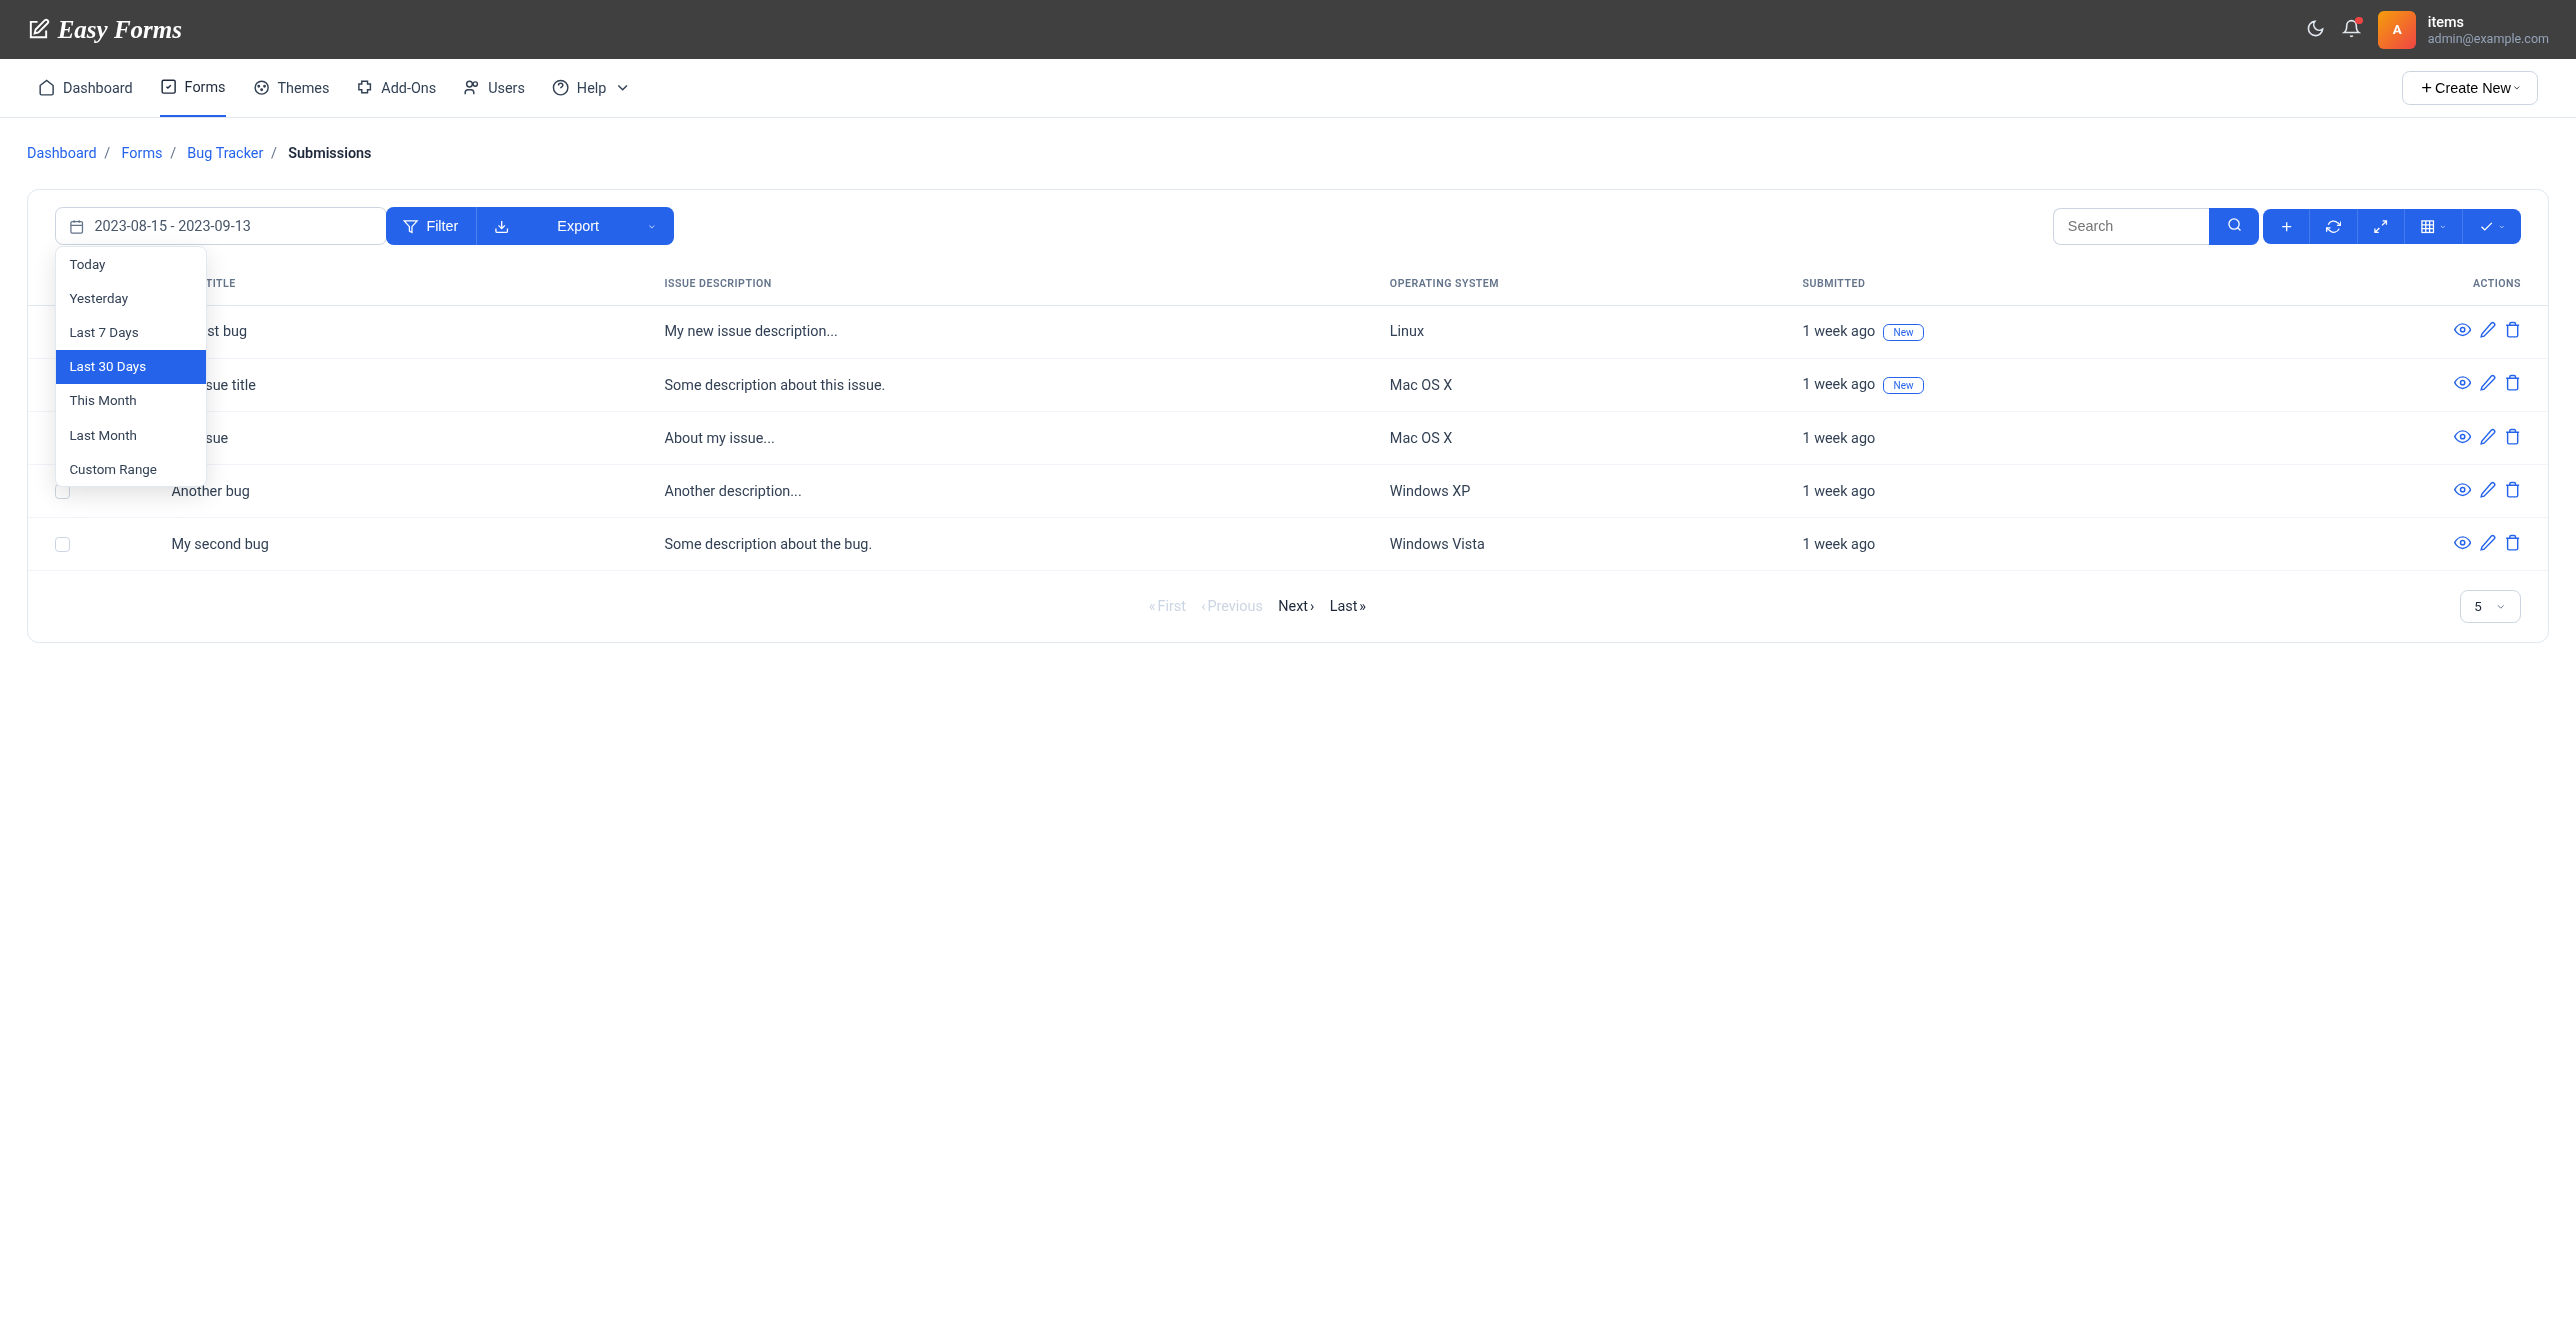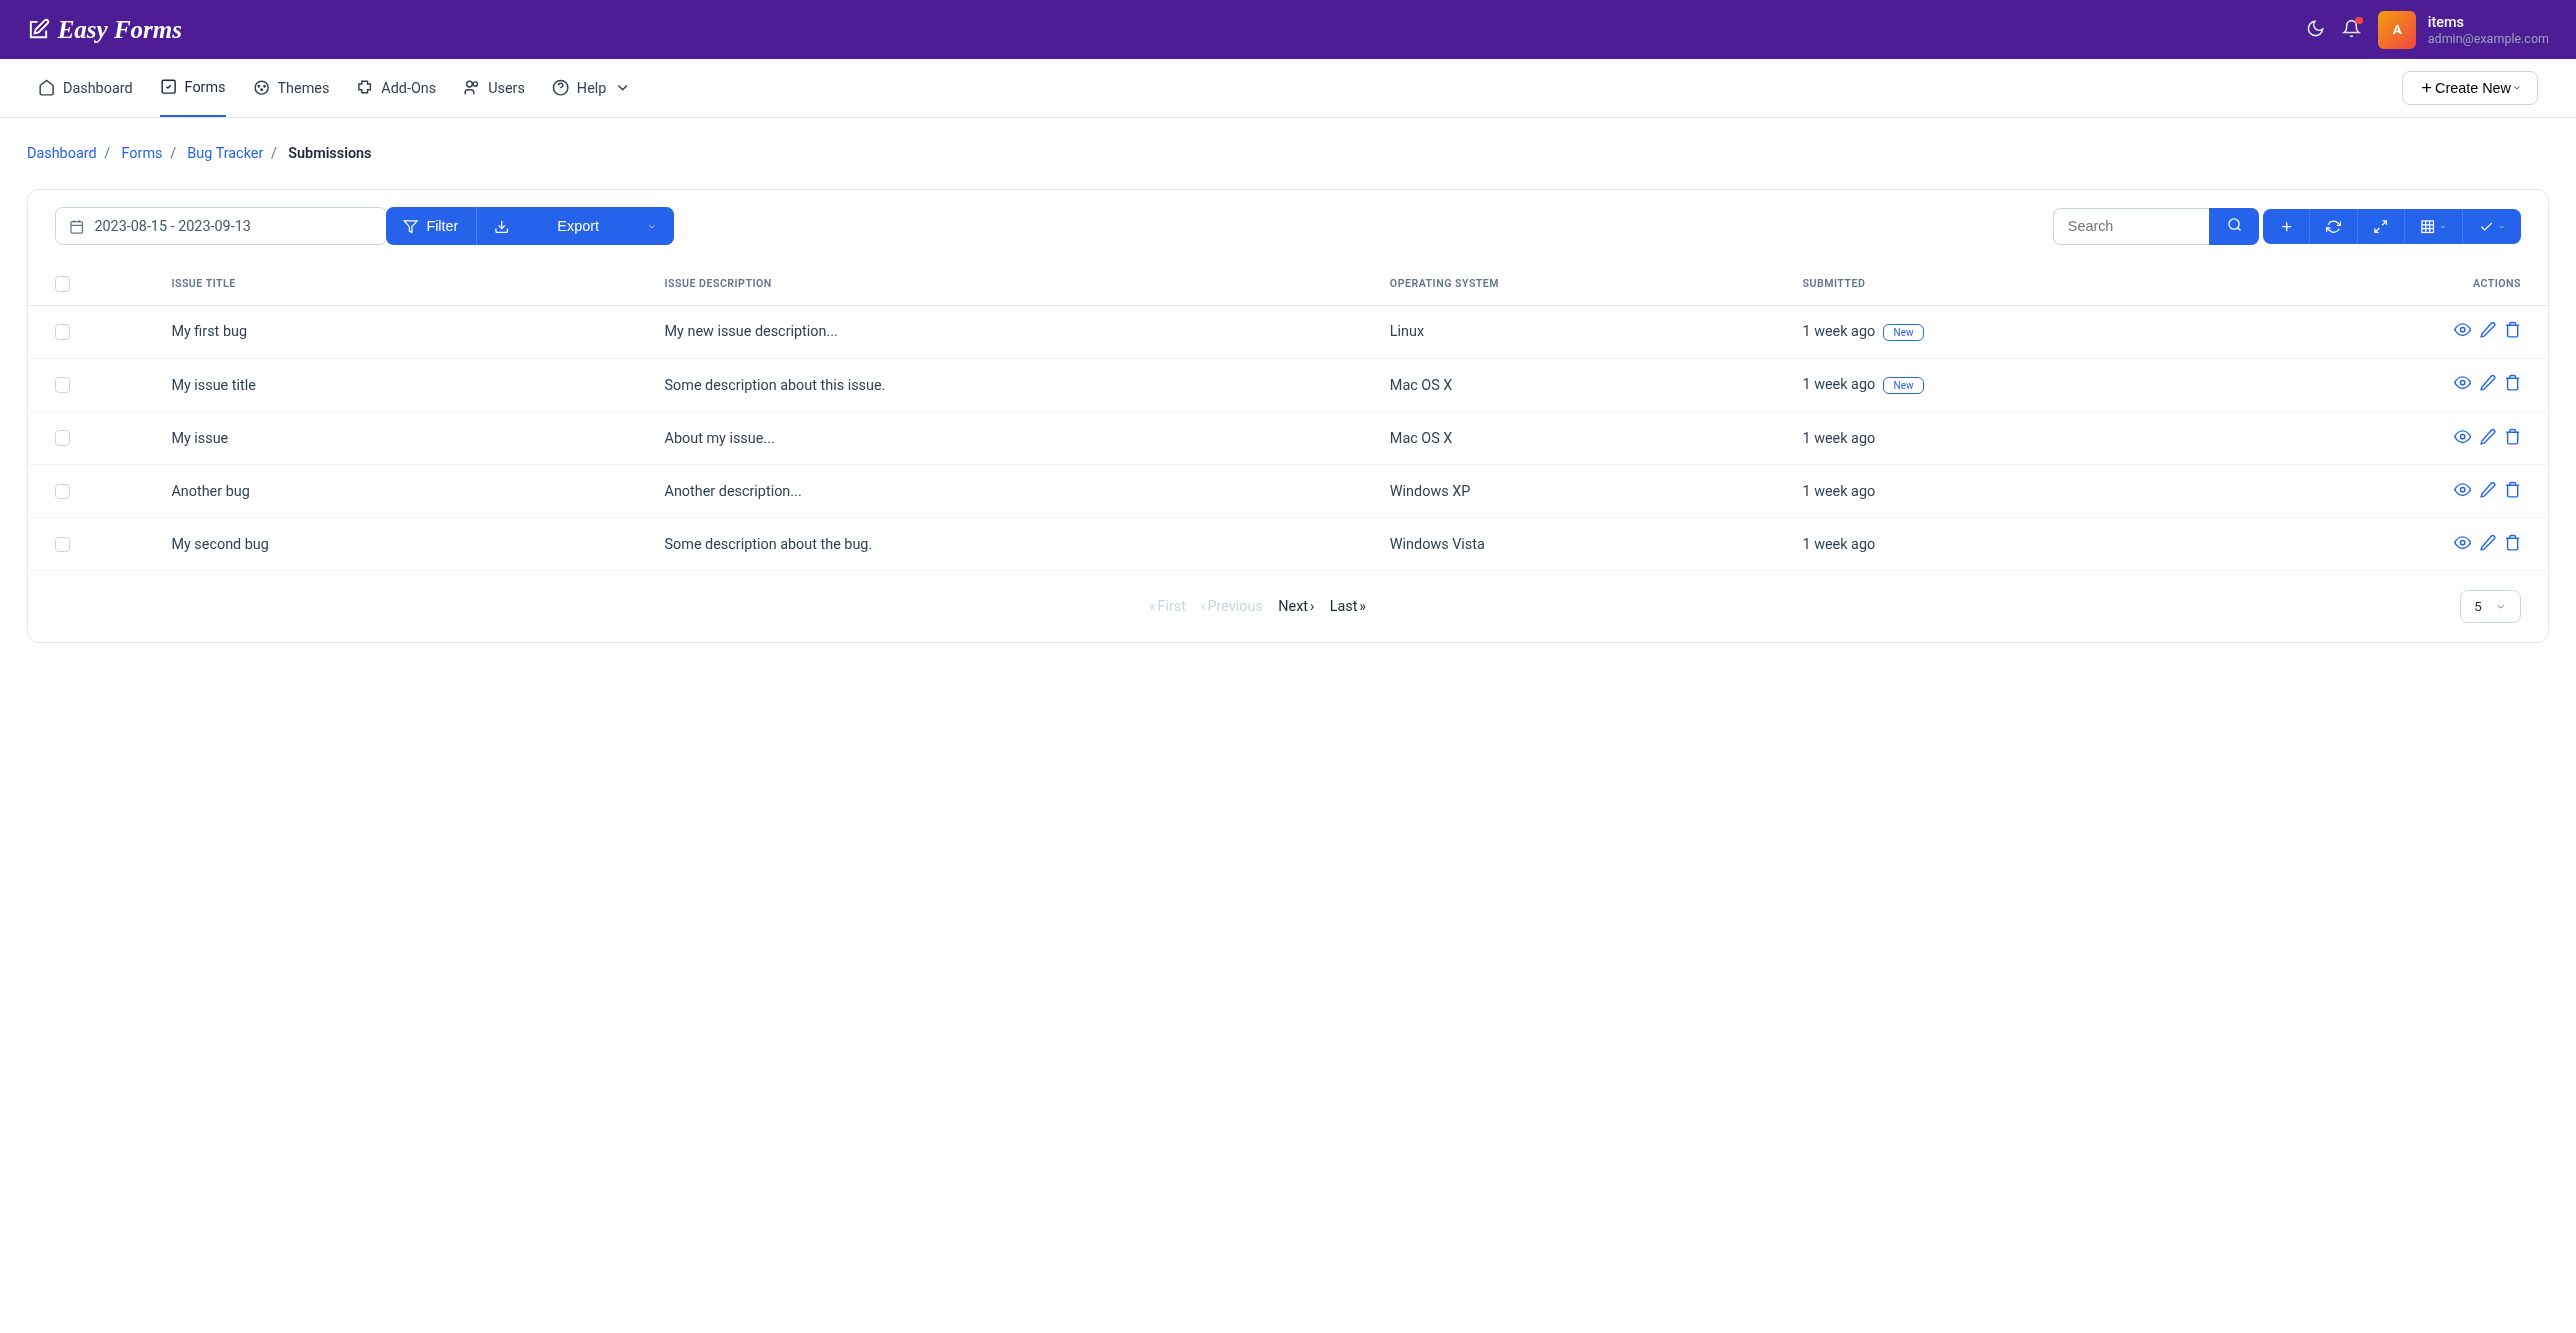--- a/index.html
+++ b/index.html
@@ -1,17 +1,17 @@
 <!DOCTYPE html>
 <html><head>
 <meta charset="utf-8">
 <style>
 * { box-sizing: border-box; margin: 0; padding: 0; }
 body { font-family: -apple-system, BlinkMacSystemFont, "Segoe UI", Roboto, sans-serif; background: #fff; color: #1e293b; font-size: 13.4px; }
-.topbar { background: #4c1d95; height: 59px; display: flex; align-items: center; justify-content: space-between; padding: 0 27px; }
+.topbar { background: #404040; height: 59px; display: flex; align-items: center; justify-content: space-between; padding: 0 27px; }
 .logo { color: #fff; font-family: cursive; font-size: 25px; font-style: italic; font-weight: bold; display: flex; align-items: center; gap: 7.7px; }
 .logo svg { width: 23px; height: 23px; }
 .topbar-right { display: flex; align-items: center; gap: 17.3px; }
 .topbar-icon { color: #e2e8f0; cursor: pointer; position: relative; }
 .notif-dot { position: absolute; top: -1.9px; right: -1.9px; width: 7.7px; height: 7.7px; background: #ef4444; border-radius: 50%; }
 .user-block { display: flex; align-items: center; gap: 11.5px; cursor: pointer; }
 .avatar { width: 38px; height: 38px; border-radius: 5.8px; background: linear-gradient(135deg,#f59e0b,#ef4444); display:flex;align-items:center;justify-content:center;color:#fff;font-weight:bold; }
 .user-info { display: flex; flex-direction: column; }
 .user-name { color: #fff; font-weight: 500; font-size: 14.4px; }
 .user-email { color: #94a3b8; font-size: 12.5px; }
@@ -229,20 +229,29 @@
         <button class="icon-btn">
             <svg width="15.4" height="15.4" viewBox="0 0 24 24" fill="none" stroke="currentColor" stroke-width="2">
               <path d="M20 6L9 17l-5-5"></path>
             </svg>
             <svg width="7.7" height="7.7" viewBox="0 0 24 24" fill="none" stroke="currentColor" stroke-width="2">
               <path d="M6 9l6 6 6-6"></path>
             </svg>
           </button>
       </div>
     </div>
+    <div class="date-dropdown" id="date-dropdown">
+        <div class="date-dropdown-item">Today</div>
+        <div class="date-dropdown-item">Yesterday</div>
+        <div class="date-dropdown-item">Last 7 Days</div>
+        <div class="date-dropdown-item active">Last 30 Days</div>
+        <div class="date-dropdown-item">This Month</div>
+        <div class="date-dropdown-item">Last Month</div>
+        <div class="date-dropdown-item">Custom Range</div>
+      </div>
   </div>
 
   <table>
     <thead>
       <tr>
         <th>
             <div class="checkbox"></div>
           </th>
         <th>ISSUE TITLE</th>
         <th>ISSUE DESCRIPTION</th>

